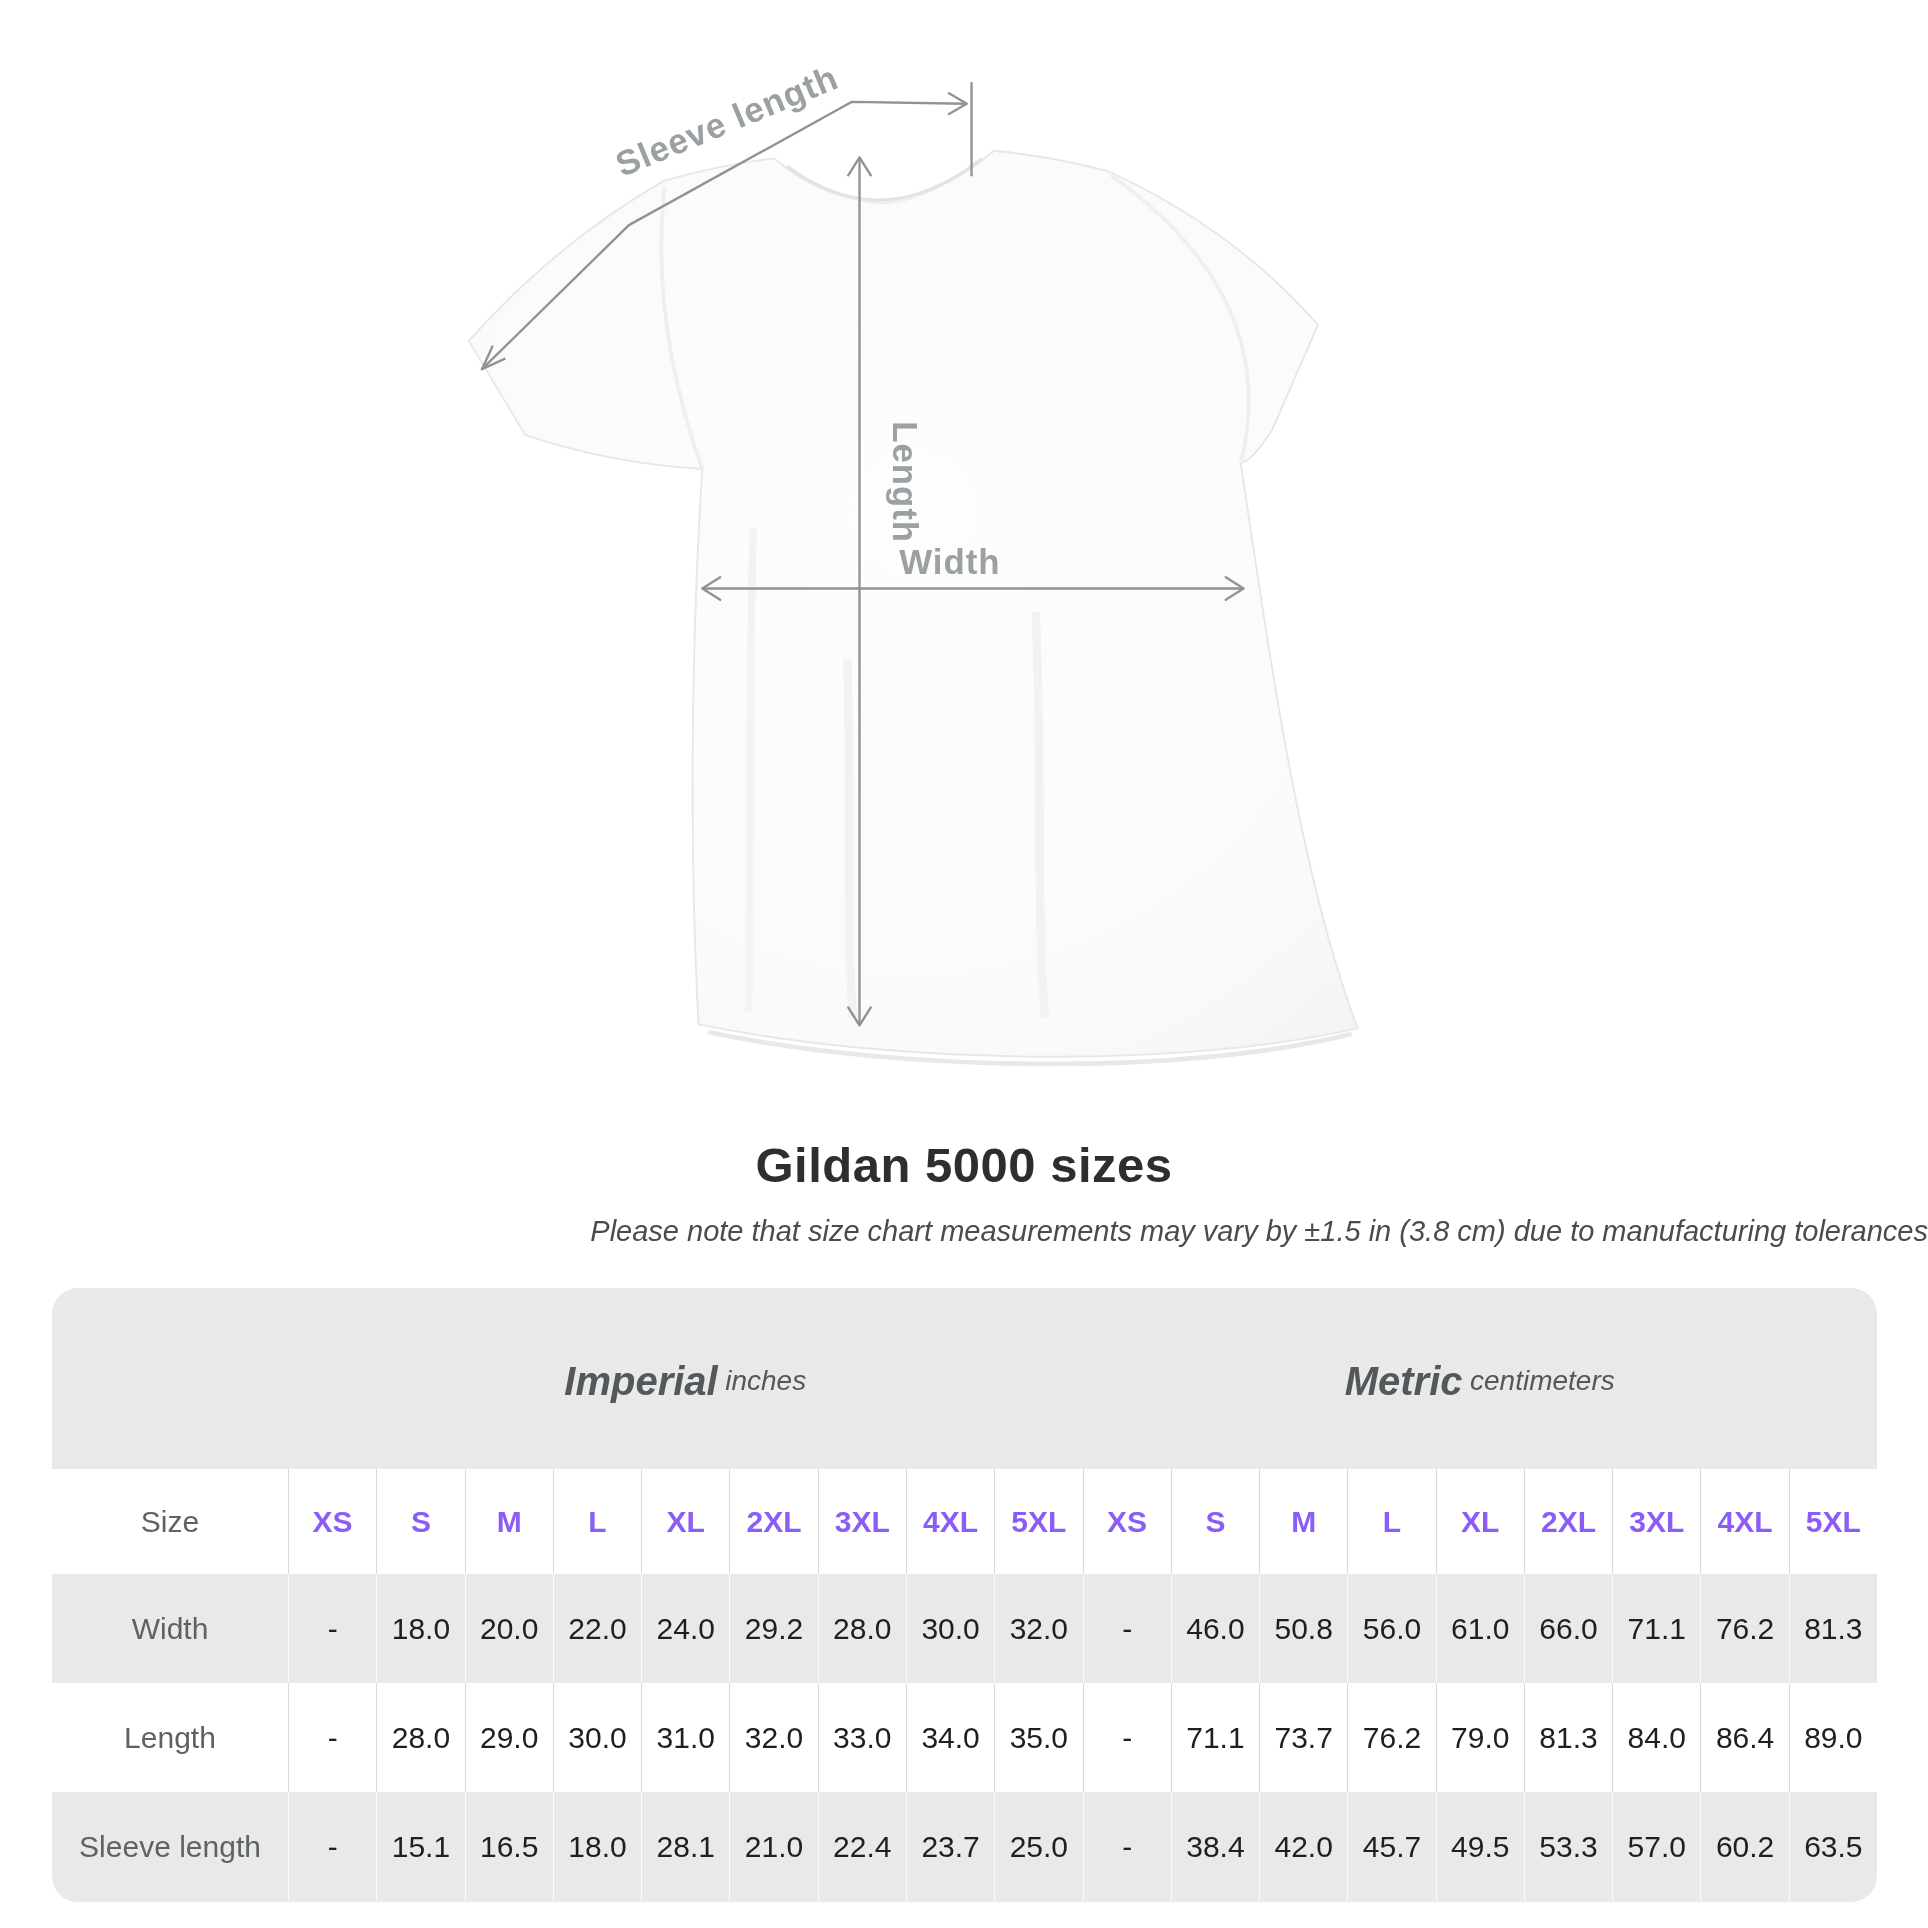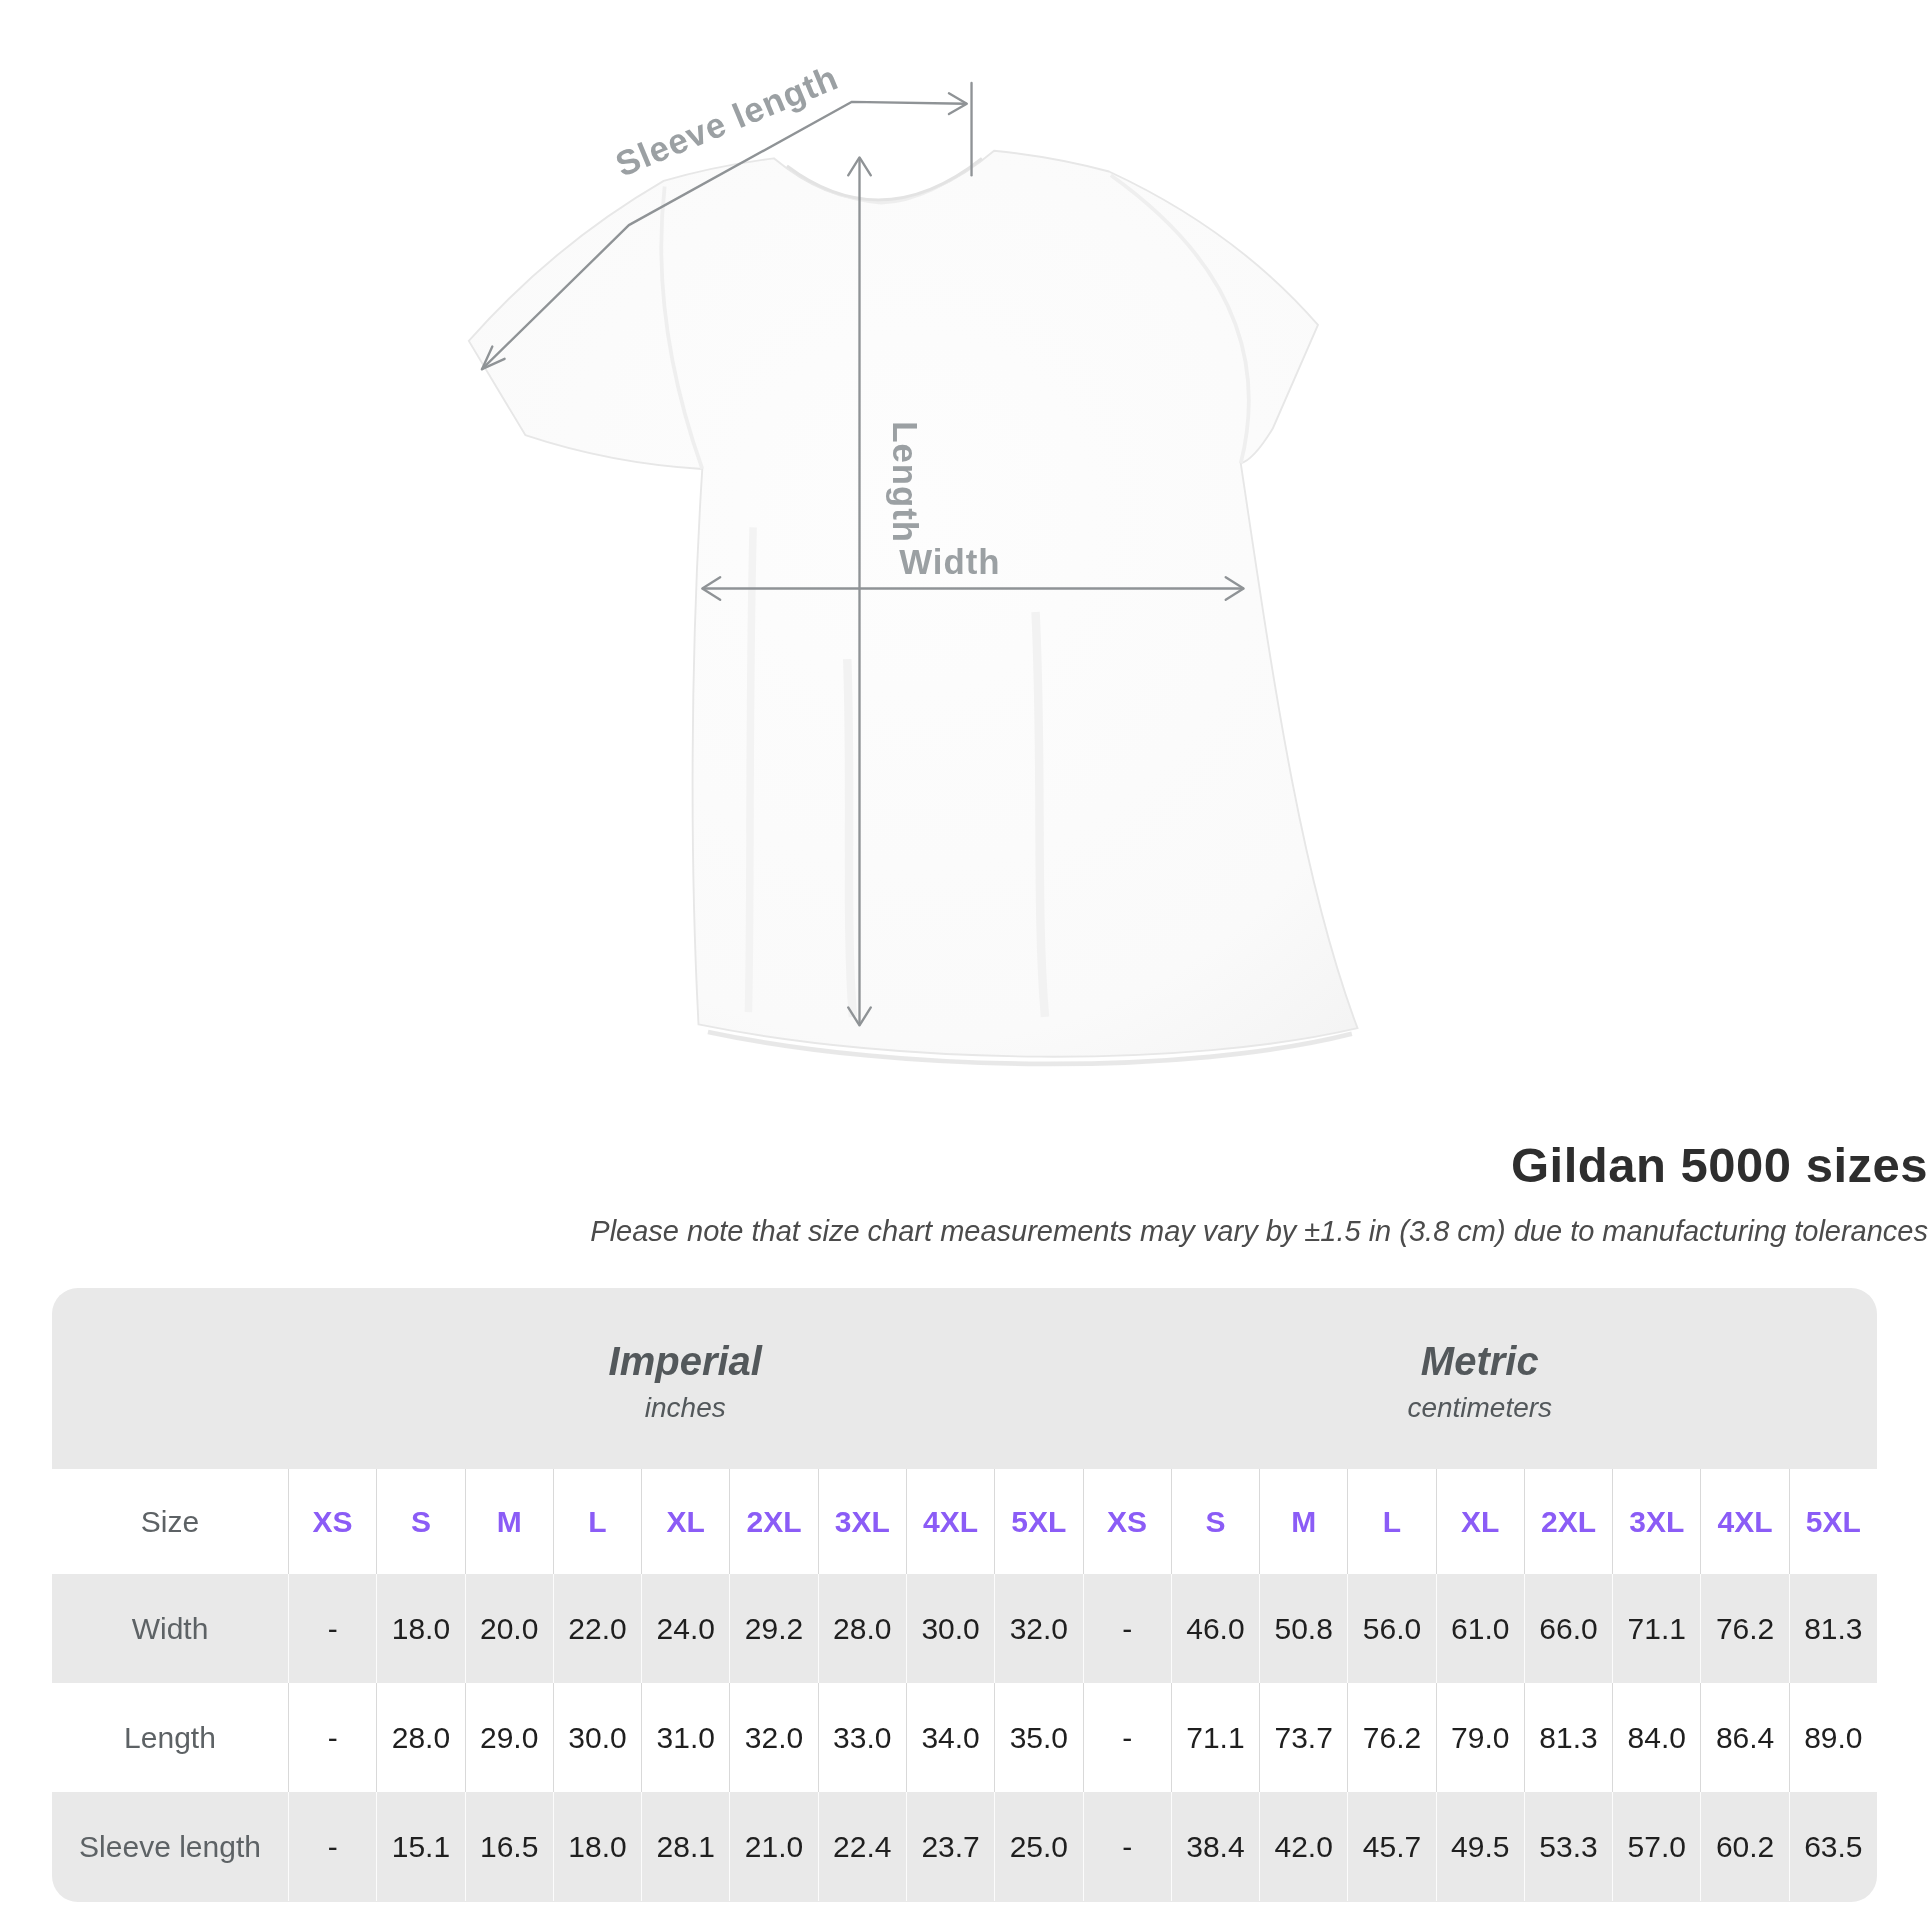--- a/index.html
+++ b/index.html
@@ -4,40 +4,40 @@
 <style>
   html,body{margin:0;padding:0;}
   body{
     width:1928px;height:1928px;position:relative;overflow:hidden;
     background:#ffffff;font-family:"Liberation Sans",sans-serif;
   }
   
   .shirt-svg{position:absolute;top:0;left:0;}
   
   .page-title{
-    position:absolute;top:1137px;left:0;width:1928px;text-align:right;
+    position:absolute;top:1137px;left:0;width:1928px;text-align:center;
     font-size:49px;font-weight:bold;color:#2e2e2e;letter-spacing:0.5px;
   }
   .page-subtitle{
     position:absolute;top:1215px;left:0;width:1928px;text-align:right;
     font-size:29px;font-style:italic;color:#4b4b4b;
   }
   
   .size-table{
     position:absolute;left:52px;top:1288px;width:1825px;height:614px;
     background:#e9e9e9;border-radius:26px;overflow:hidden;
     display:grid;
     grid-template-columns:236px repeat(18,1fr);
     grid-template-rows:181px 105px 109px 109px 109px;
   }
   .unit-spacer{grid-row:1;grid-column:1;}
   .unit-imperial{grid-row:1;grid-column:2 / span 9;}
   .unit-metric{grid-row:1;grid-column:11 / span 9;}
   .unit-block{
-    display:flex;flex-direction:column;align-items:center;justify-content:center;
+    display:flex;flex-direction:row;align-items:center;justify-content:center;
     gap:7.5px;color:#53585b;padding-top:5.6px;
   }
   .unit-label{font-size:40px;font-weight:bold;font-style:italic;}
   .unit-sub{font-size:28px;font-style:italic;}
   .cell{display:flex;align-items:center;justify-content:center;font-size:30px;}
   .cell.header{background:#ffffff;font-weight:bold;color:#8b5cf6;}
   .cell.white{background:#ffffff;}
   .cell.gray{background:transparent;}
   .cell.header.sep,.cell.white.sep{border-left:0.9px solid #d9d9d9;}
   .cell.gray.sep{border-left:0.9px solid rgba(255,255,255,.85);}

